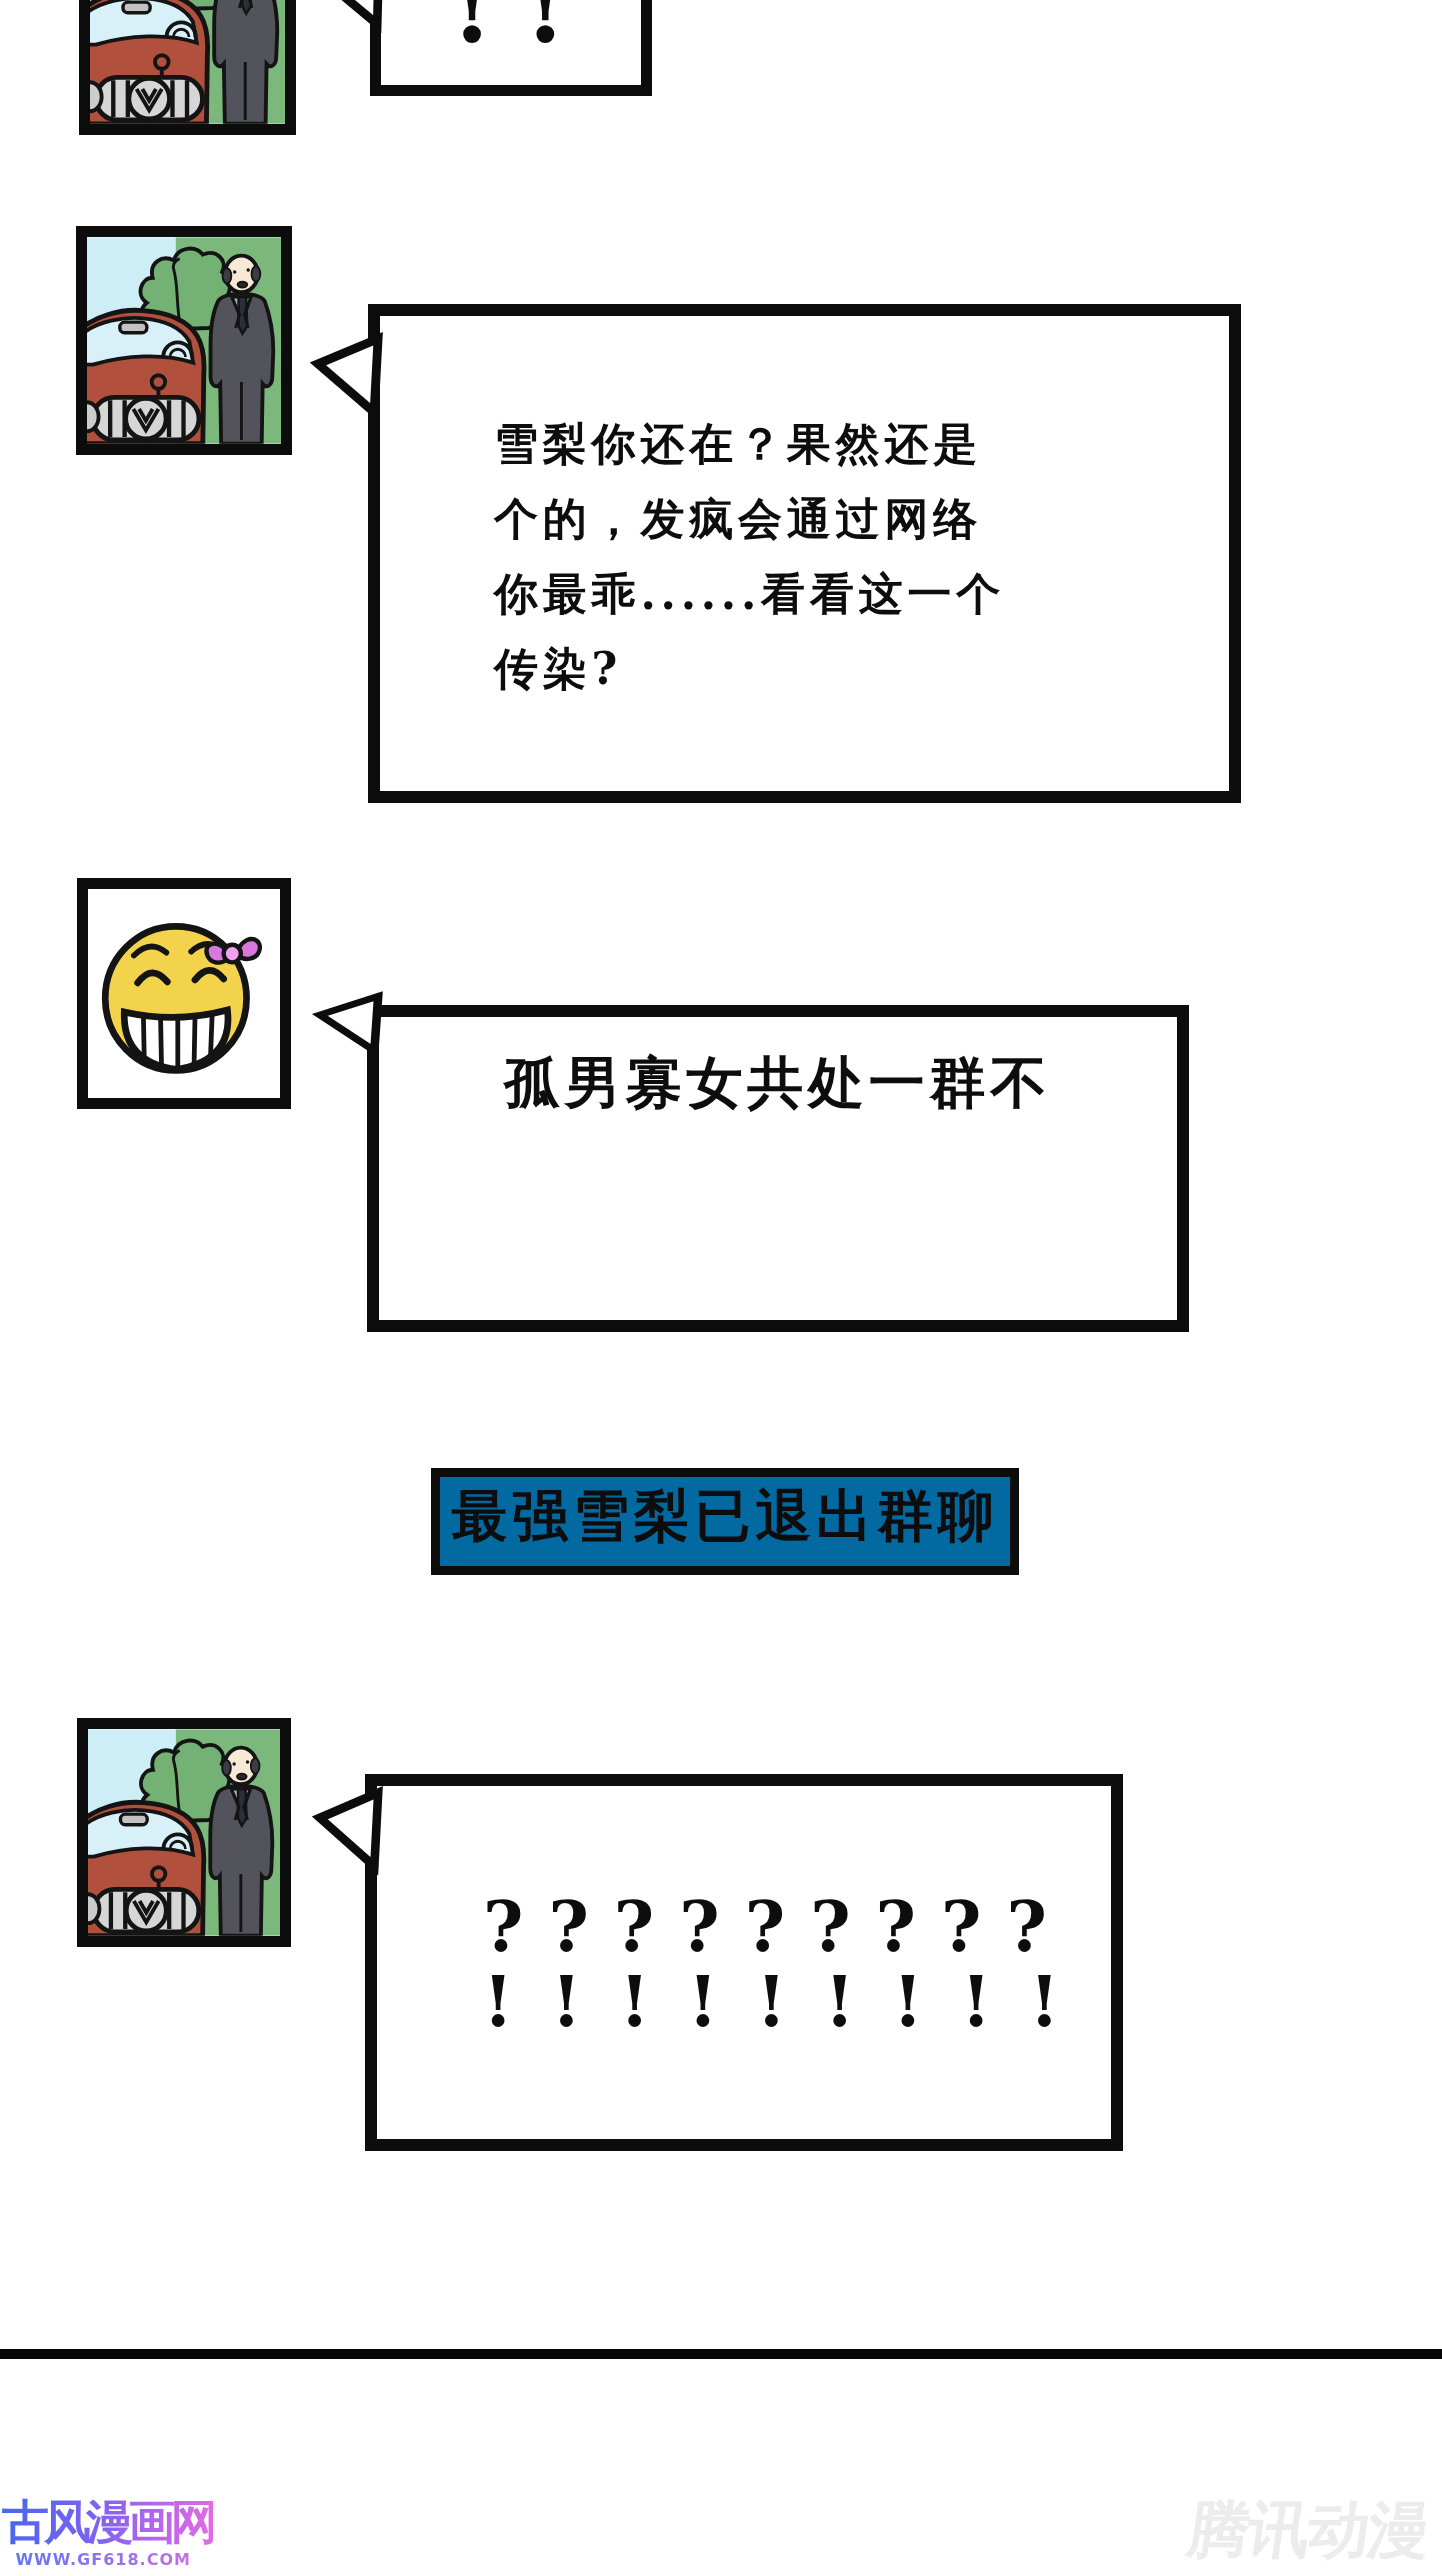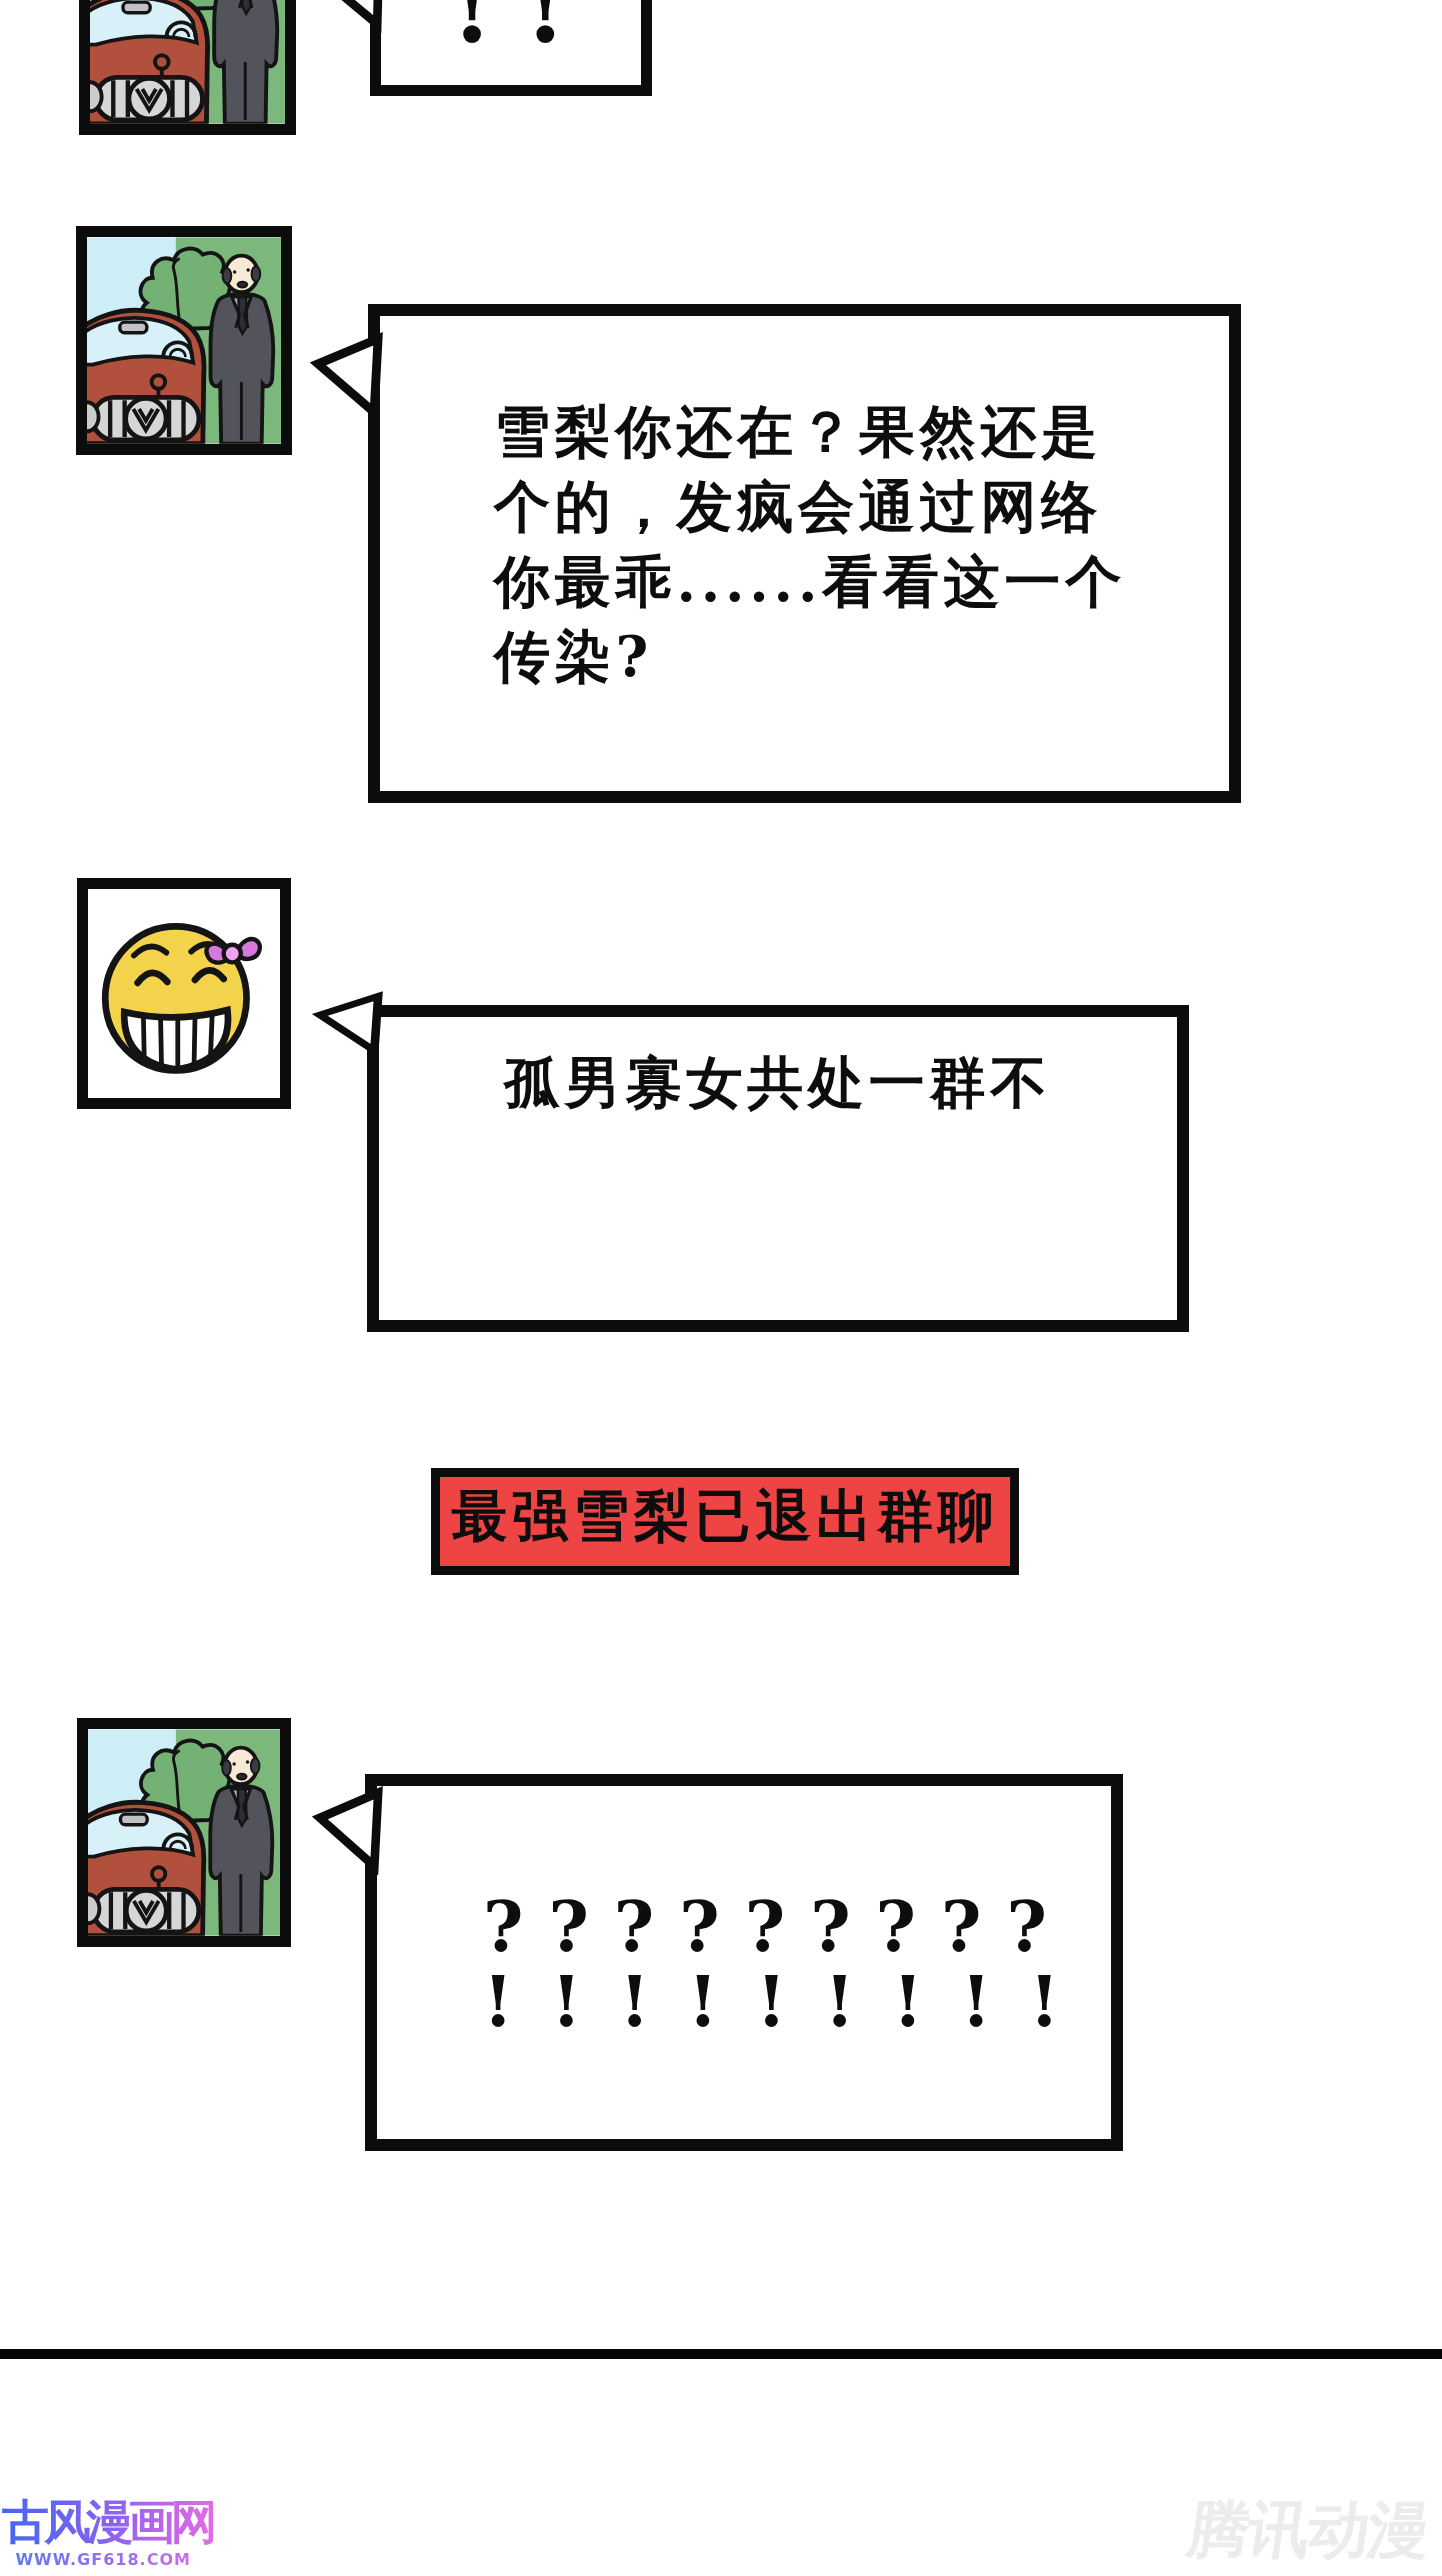--- a/index.html
+++ b/index.html
@@ -13,30 +13,30 @@
   .av3{left:77px;top:878px;width:214px;height:231px;}
   .av4{left:77px;top:1718px;width:214px;height:229px;}
   
   .bubble{position:absolute;border:12.5px solid #0c0c0c;background:#ffffff;box-sizing:border-box;}
   .b1{left:370px;top:-87px;width:282px;height:183px;border-width:11.5px;}
   .b2{left:368px;top:304px;width:873px;height:499px;}
   .b3{left:367px;top:963px;width:822px;height:327px;margin-top:42px;}
   .b4{left:365px;top:1774px;width:758px;height:377px;}
   .btxt{position:absolute;font-weight:700;white-space:nowrap;color:#0d0d0d;}
   .t1{left:70px;top:37px;font-size:96px;line-height:1;letter-spacing:31px;}
-  .t2{left:114px;top:78px;font-size:56px;line-height:75px;letter-spacing:4.8px;}
+  .t2{left:114px;top:90px;font-size:44px;line-height:75px;letter-spacing:4.8px;}
   .t3{left:125px;top:28px;font-size:56px;line-height:75px;letter-spacing:4.8px;}
   .t4{left:106px;top:103px;line-height:75px;}
   .row-q{font-size:69px;letter-spacing:25px;}
   .row-b{font-size:69px;letter-spacing:38px;}
   
   .tail{position:absolute;overflow:visible;}
   
   .notice{position:absolute;left:431px;top:1468px;width:588px;height:107px;border:9.6px solid #0c0c0c;
-          background:#ef4444;box-sizing:border-box;display:flex;align-items:center;justify-content:center;
+          background:#0369a1;box-sizing:border-box;display:flex;align-items:center;justify-content:center;
           padding-bottom:9.6px;}
   .notice span{font-weight:700;font-size:56px;letter-spacing:4.8px;white-space:nowrap;}
   
   .divider{position:absolute;left:0;top:2349px;width:1442px;height:9.6px;background:#060606;}
   
   .wm-left{position:absolute;left:1.9px;top:2496px;font-family:"DejaVu Sans","Liberation Sans",sans-serif;}
   .wm-name{font-size:47px;font-weight:bold;letter-spacing:-4.8px;line-height:1.1;
            background:linear-gradient(90deg,#4766ef 0%,#7d63f0 45%,#b164ec 70%,#e26ae6 100%);
            -webkit-background-clip:text;background-clip:text;color:transparent;text-align:right;}
   .wm-url{font-size:16px;font-weight:bold;letter-spacing:1px;margin-top:1.9px;padding-left:13.5px;

